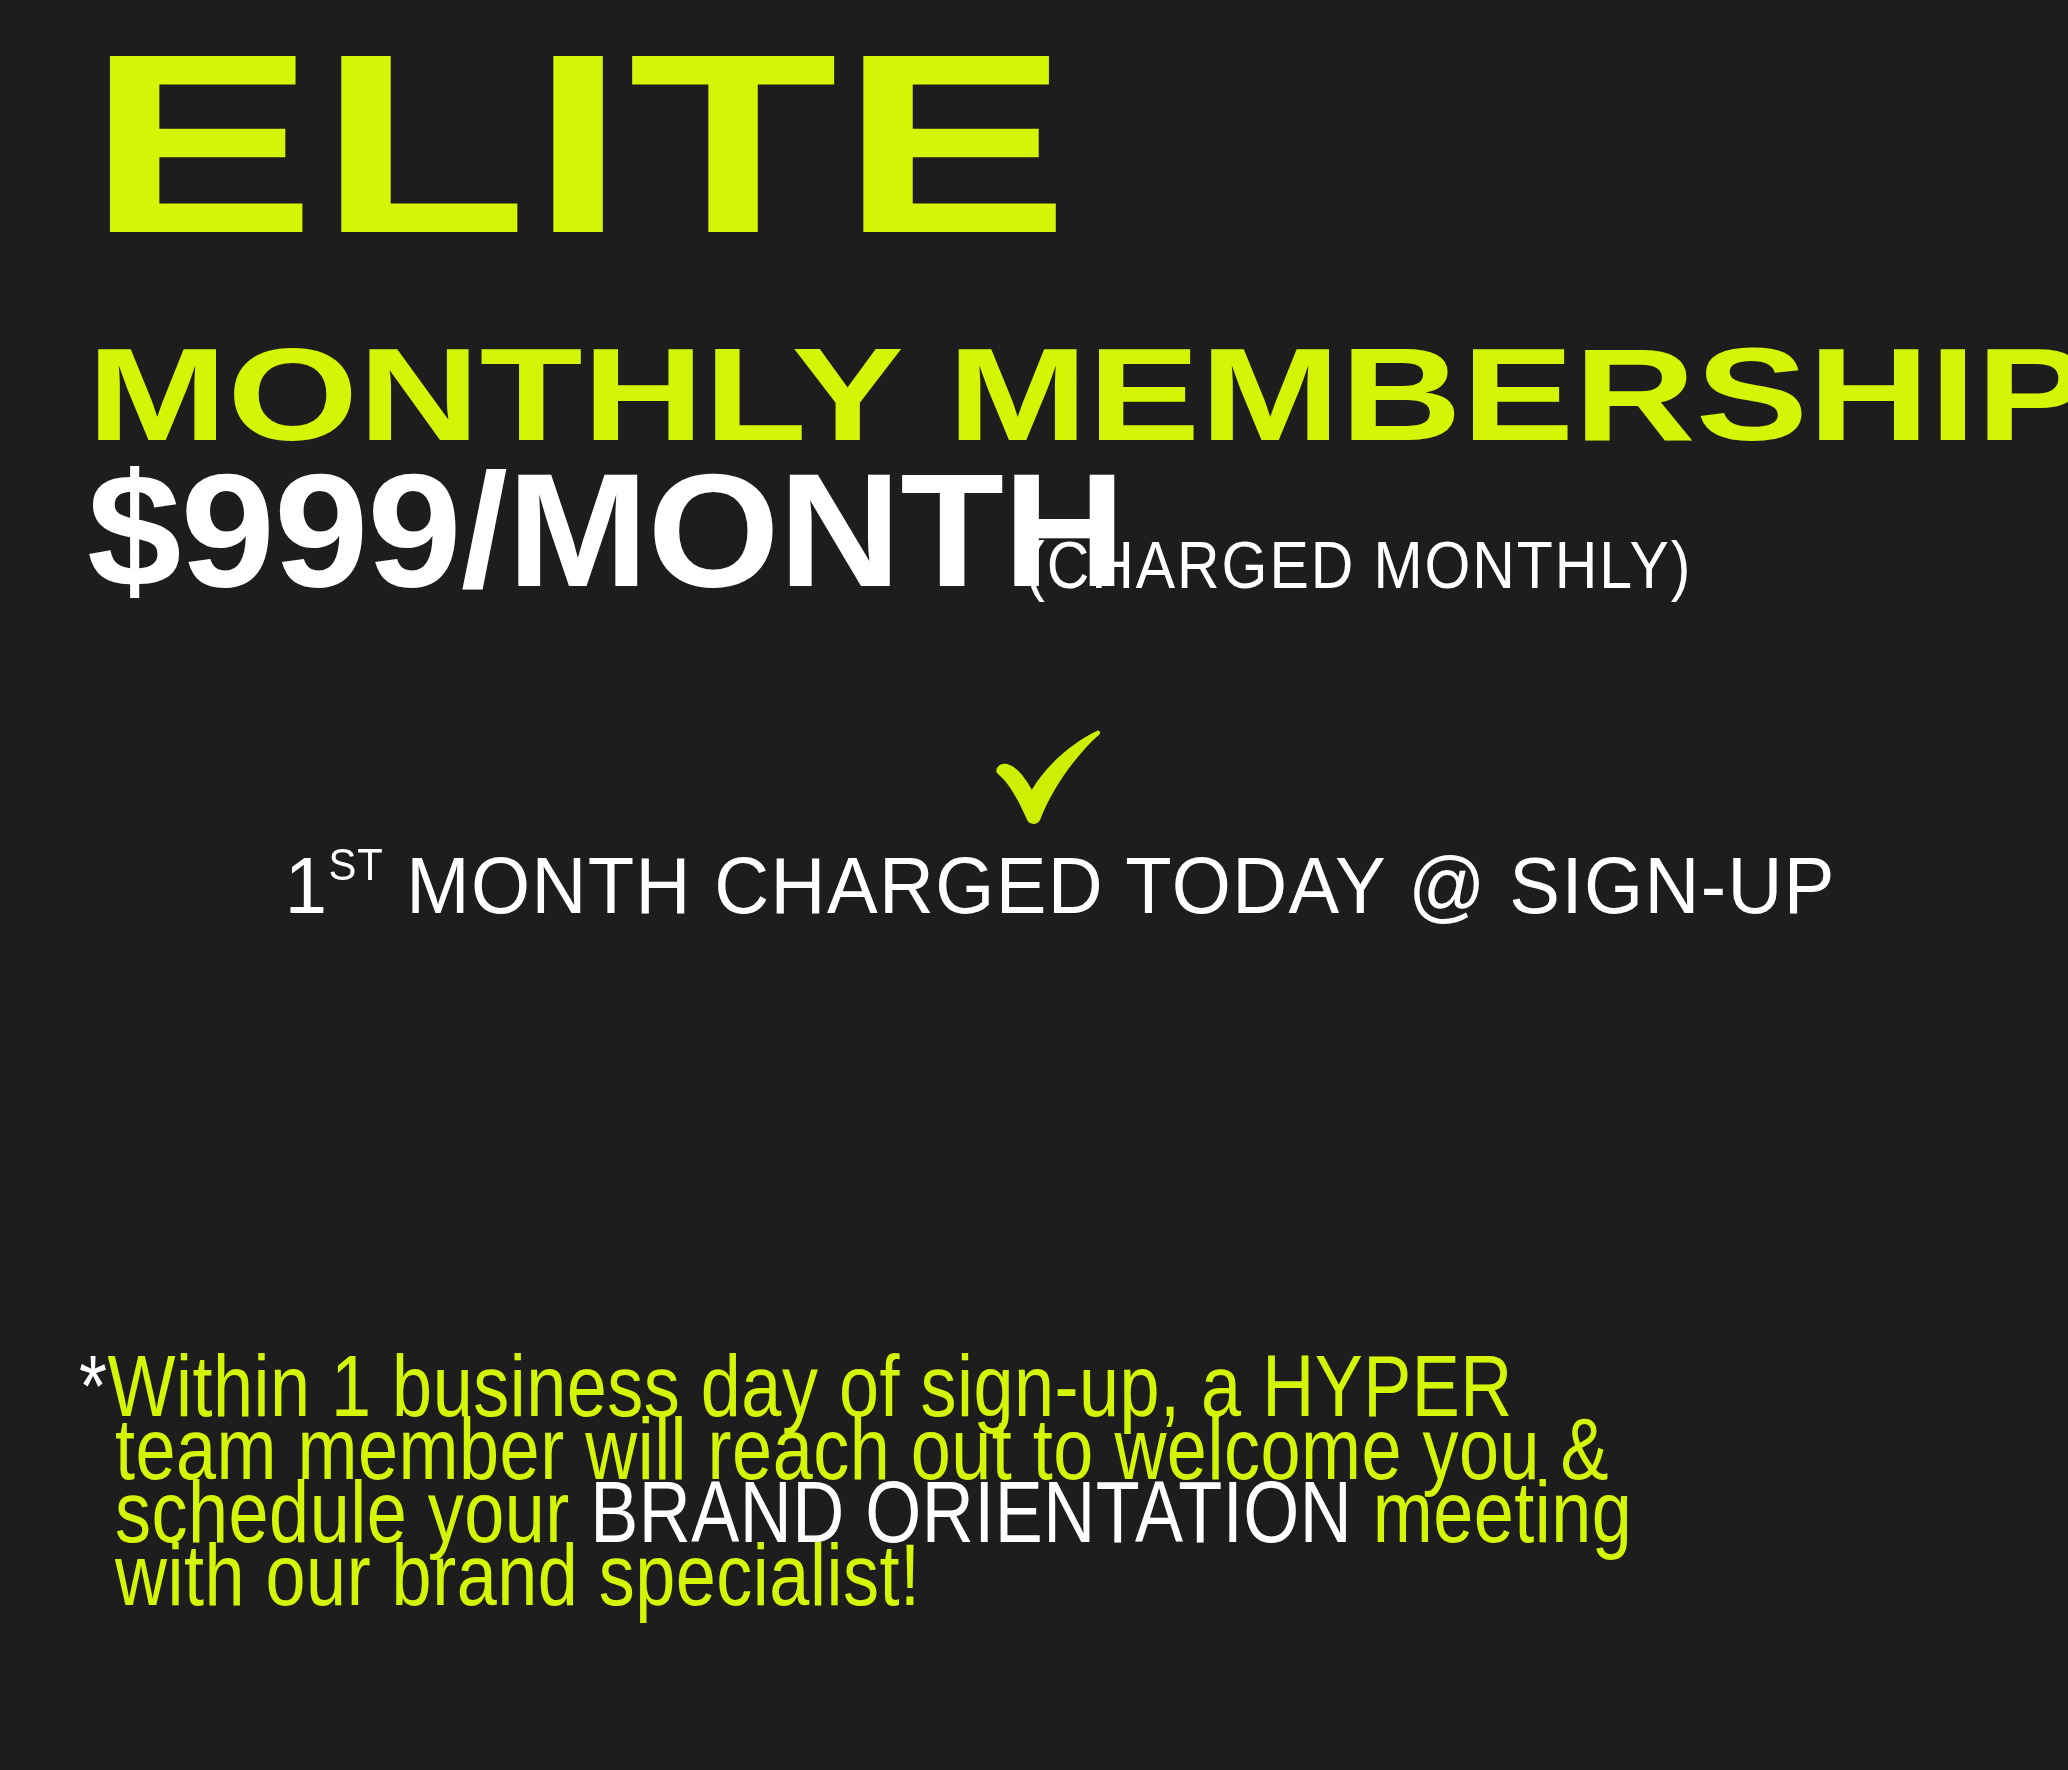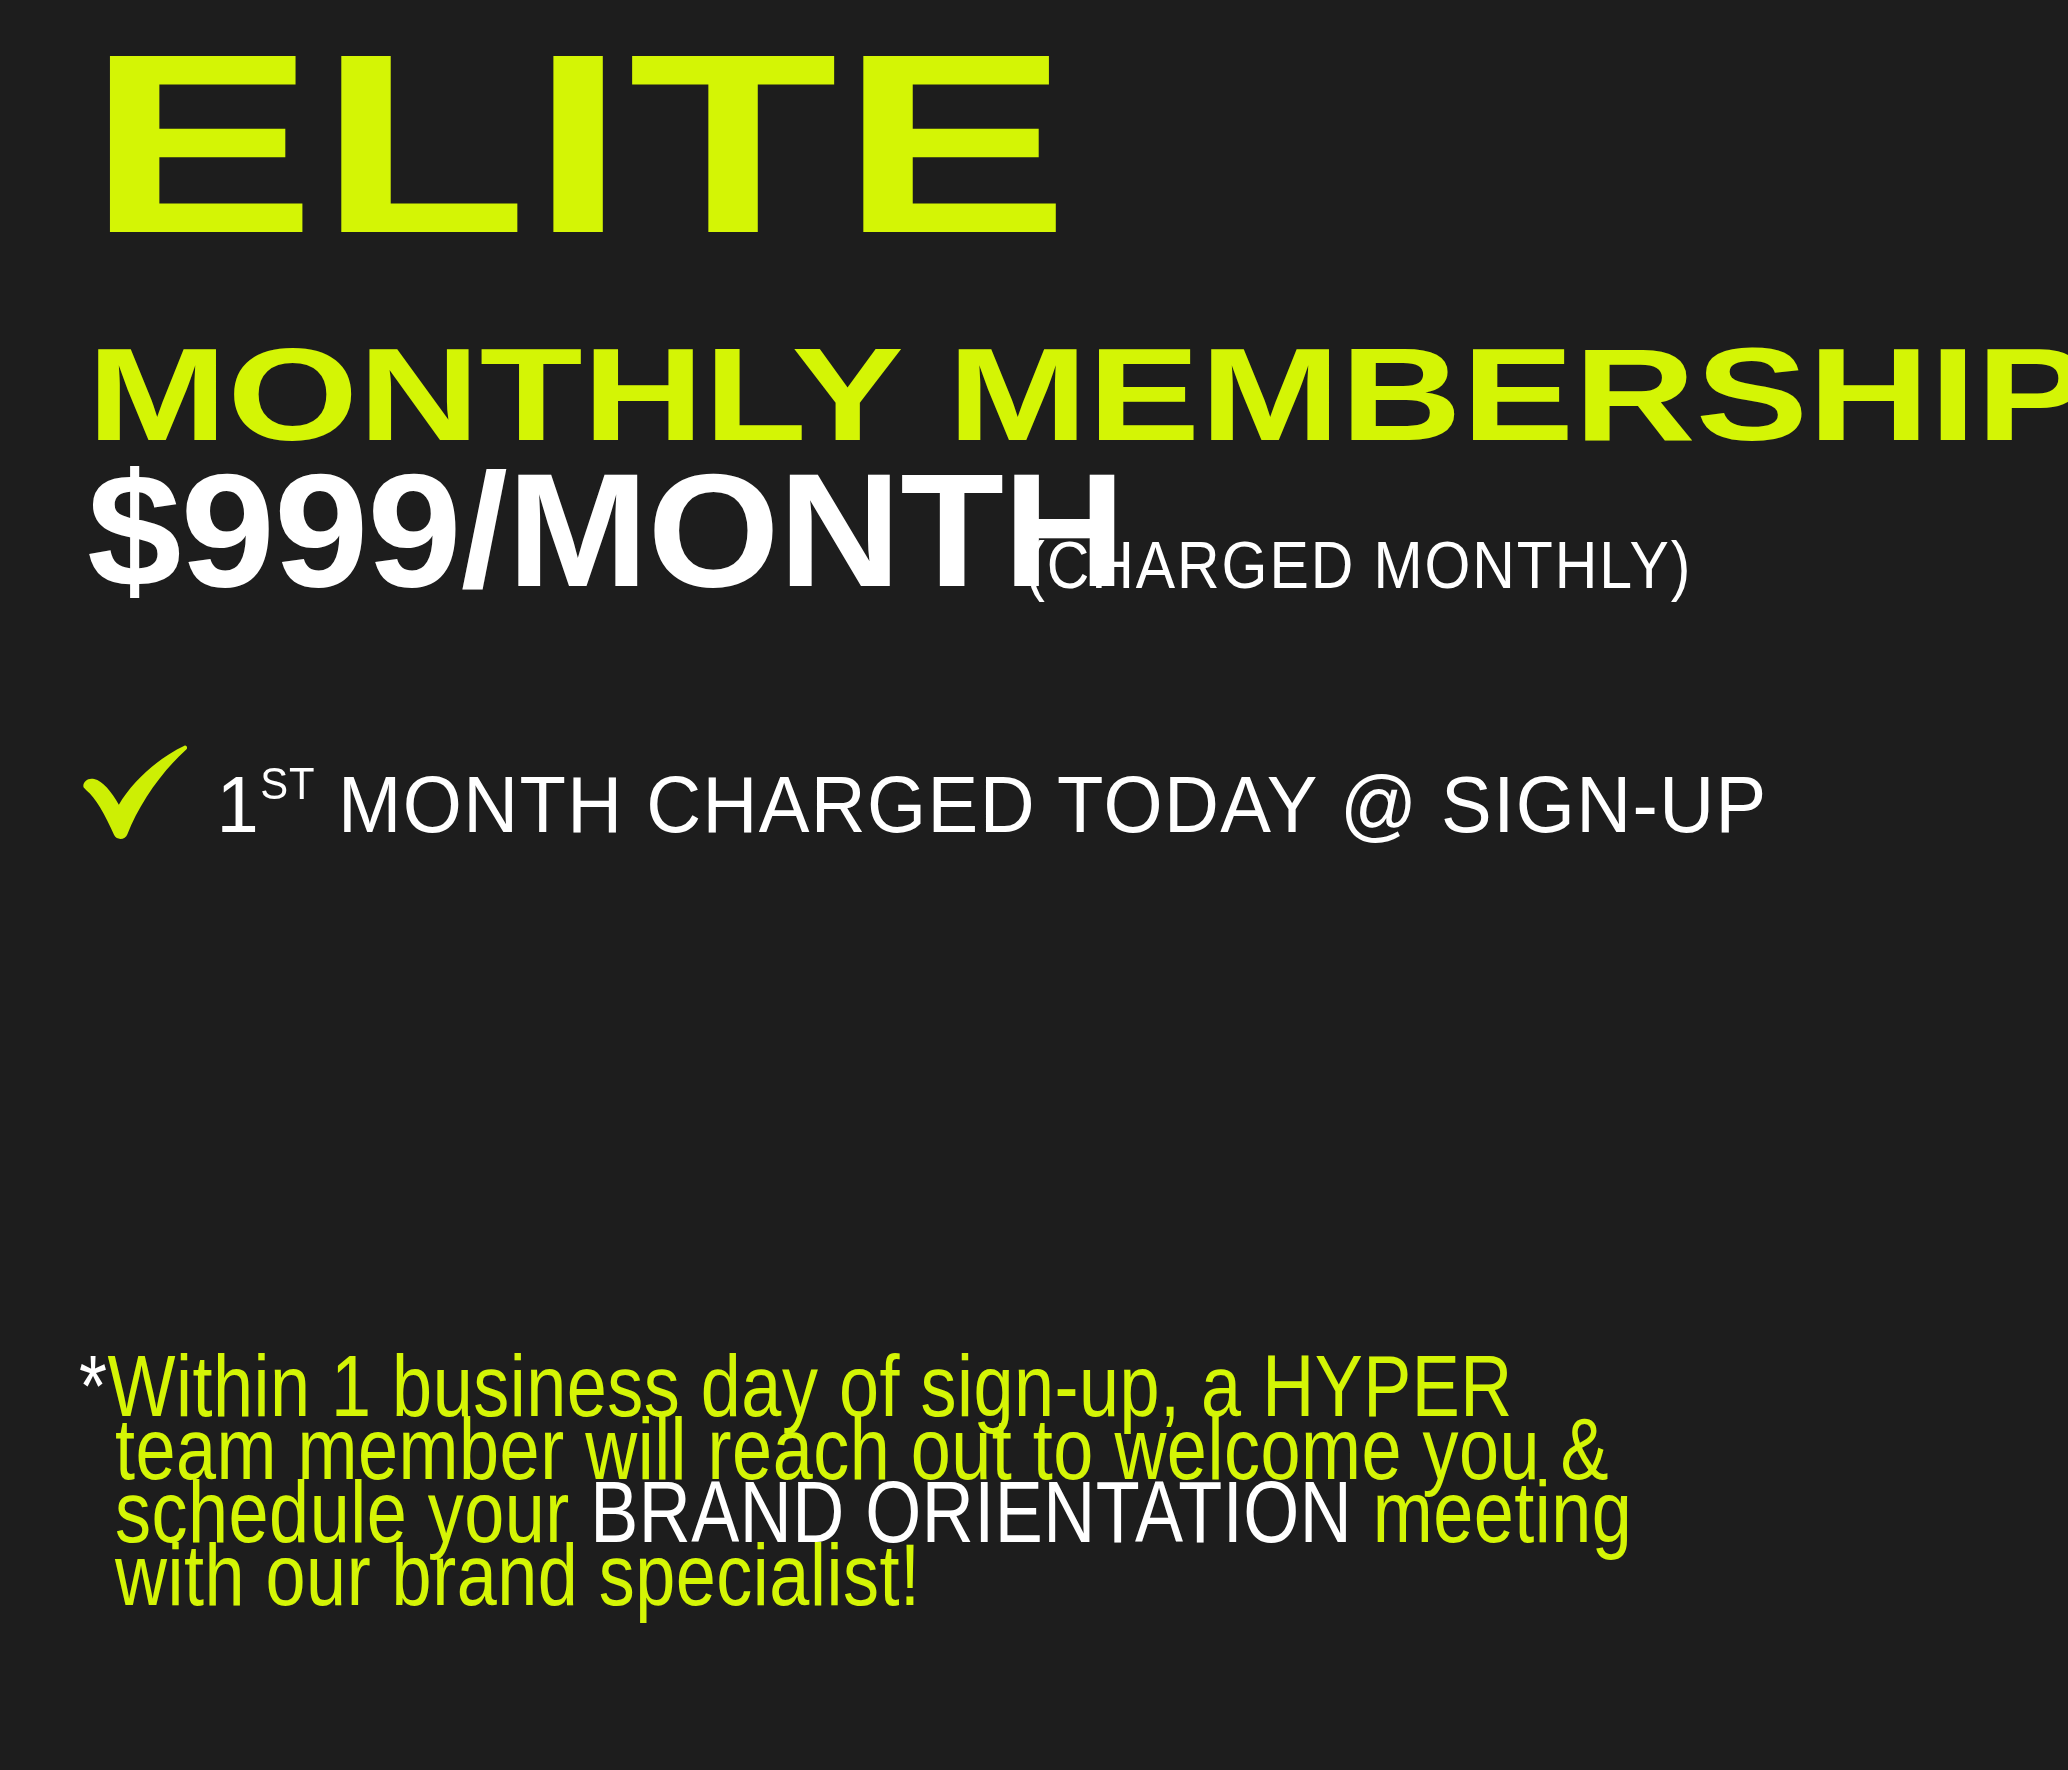--- a/index.html
+++ b/index.html
@@ -93,20 +93,21 @@
     position: absolute;
     left: 78px;
     top: 731px;
     width: 1940px;
   }
   .check-row {
     position: relative;
     height: 143px;
     display: flex;
     align-items: center;
+    flex-direction: column;
   }
   .check-icon {
     width: 114px;
     flex: 0 0 114px;
     height: 114px;
     position: relative;
     top: -3.8px;
   }
   .check-icon svg { display: block; }
   .check-label {

